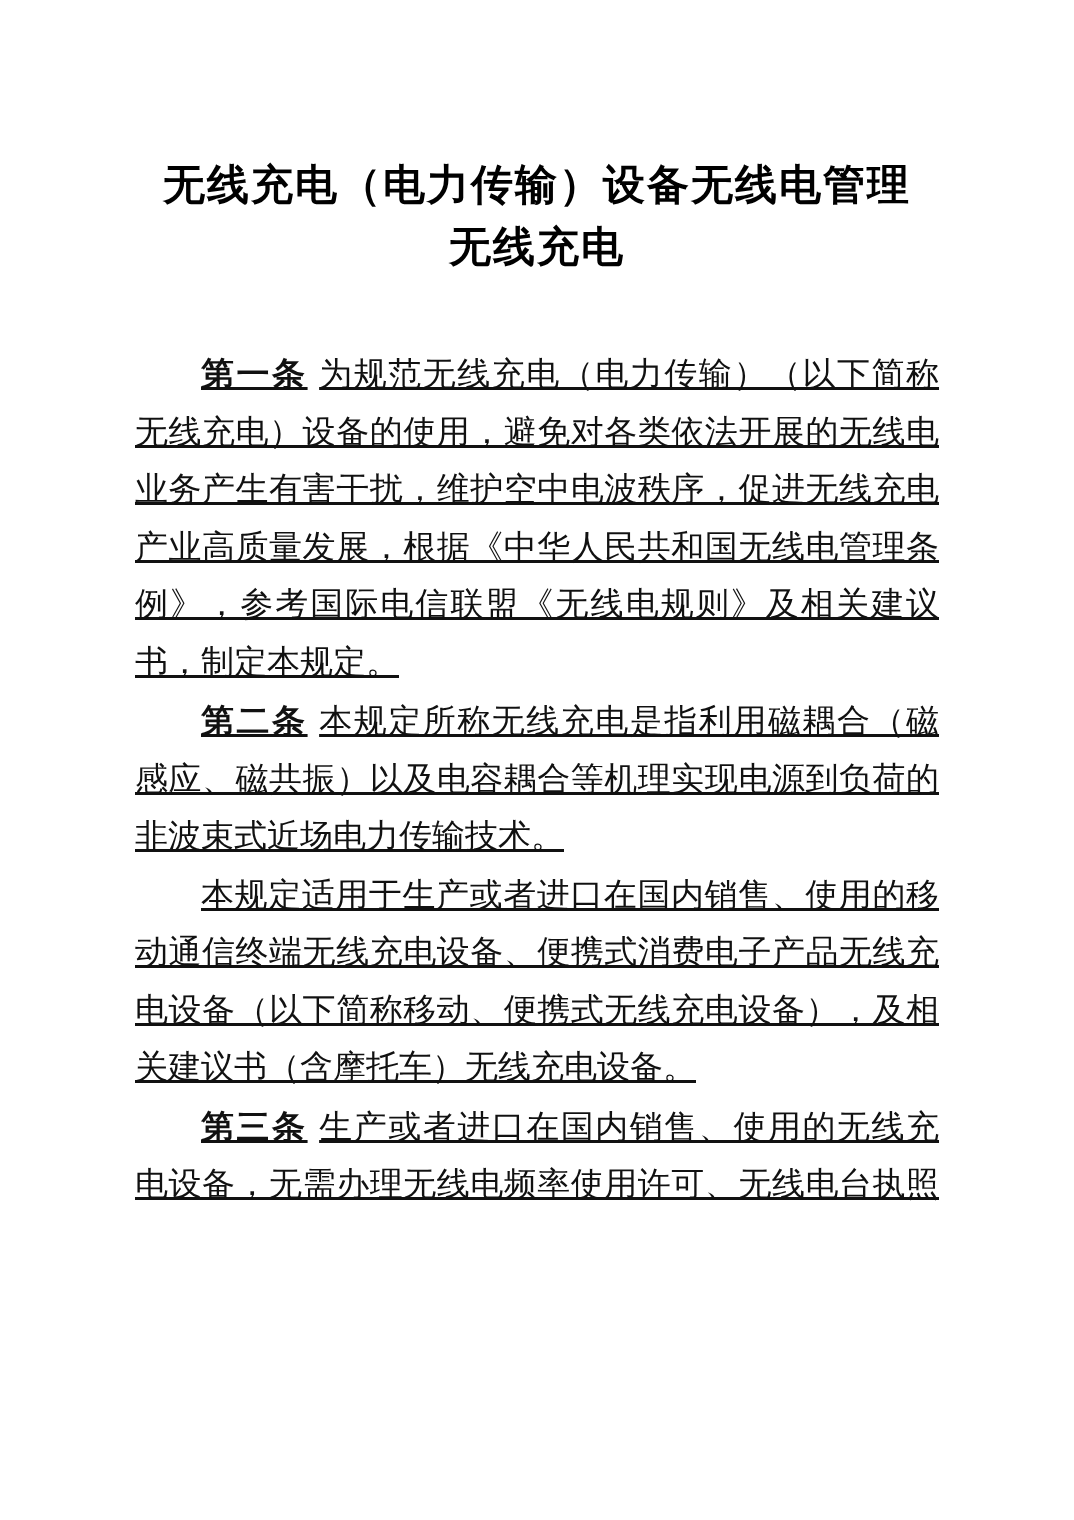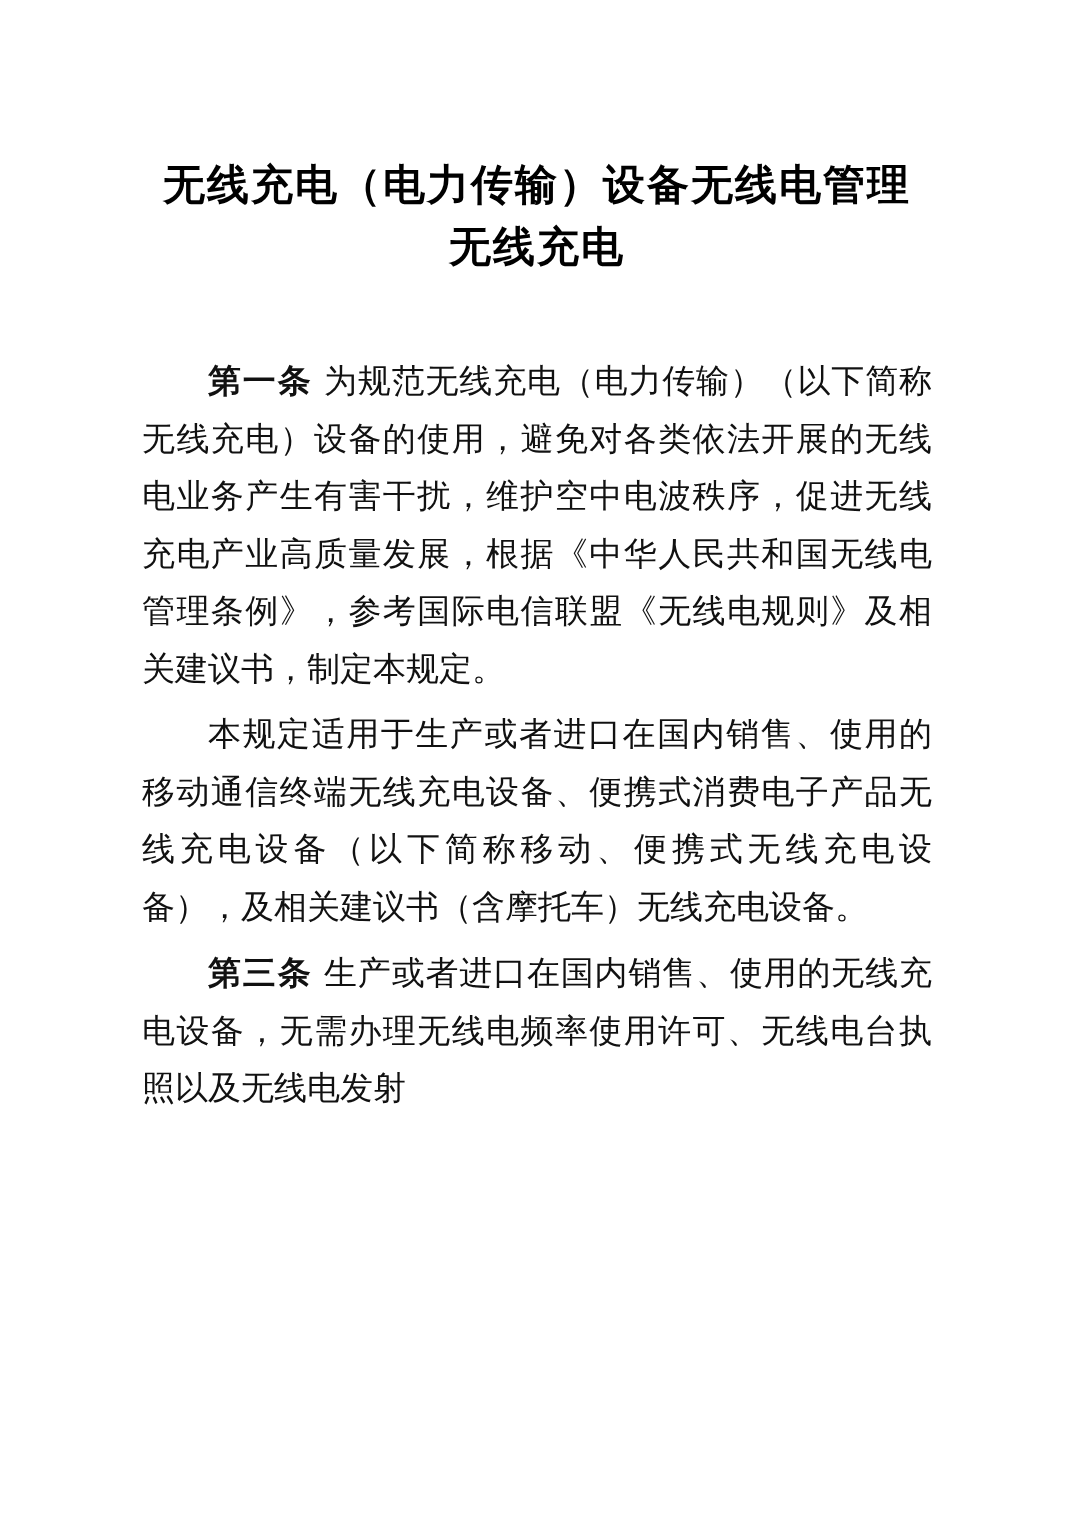--- a/index.html
+++ b/index.html
@@ -33,23 +33,24 @@
     position: absolute;
     top: 344px;
     left: 134px;
     width: 806px;
     font-size: 33px;
     line-height: 57.5px;
     text-align: justify;
     color: #111111;
   }
   .para {
-    margin: 8px;
+    margin: 1px;
     padding: 0;
     text-indent: 2em;
+    text-decoration: underline;
   }
   .para .lead {
     font-family: "Liberation Sans", "DejaVu Sans", sans-serif;
     font-weight: bold;
     margin-right: 0.35em;
     letter-spacing: 1px;
   }
   .page-number {
     position: absolute;
     top: 1406px;
@@ -65,18 +66,19 @@
 <body>
 
 <div class="page">
   <div class="title">
     <div class="title-line">无线充电（电力传输）设备无线电管理</div>
     <div class="title-line">无线充电</div>
   </div>
 
   <div class="doc-body" id="paragraphs">
       <p class="para"><b class="lead">第一条</b><span>为规范无线充电（电力传输）（以下简称无线充电）设备的使用，避免对各类依法开展的无线电业务产生有害干扰，维护空中电波秩序，促进无线充电产业高质量发展，根据《中华人民共和国无线电管理条例》，参考国际电信联盟《无线电规则》及相关建议书，制定本规定。</span></p>
+      <p class="para"><b class="lead">第二条</b><span>本规定所称无线充电是指利用磁耦合（磁感应、磁共振）以及电容耦合等机理实现电源到负荷的非波束式近场电力传输技术。</span></p>
       <p class="para"><span>本规定适用于生产或者进口在国内销售、使用的移动通信终端无线充电设备、便携式消费电子产品无线充电设备（以下简称移动、便携式无线充电设备），及相关建议书（含摩托车）无线充电设备。</span></p>
       <p class="para"><b class="lead">第三条</b><span>生产或者进口在国内销售、使用的无线充电设备，无需办理无线电频率使用许可、无线电台执照以及无线电发射</span></p>
     </div>
 
   <div class="page-number">1</div>
 </div>
 
 </body></html>

